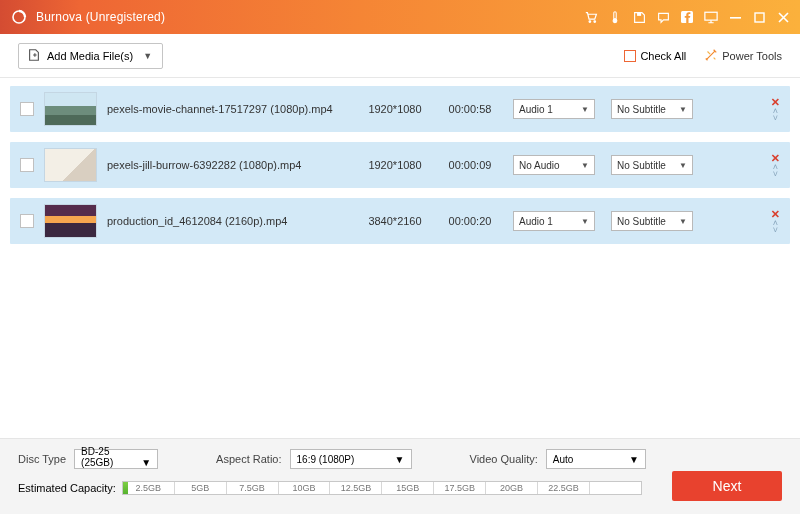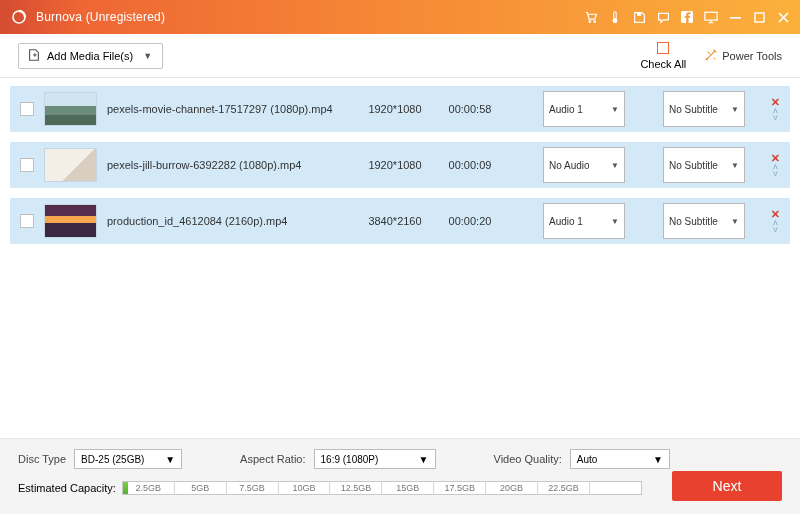--- a/index.html
+++ b/index.html
@@ -19,63 +19,63 @@
   .toolbar {
     height: 44px; display:flex; align-items:center; padding: 12px 18px;
     border-bottom: 1px solid #e7e7e7;
   }
   .add-btn {
     border:1px solid #c5c5c5; border-radius:2px; height:26px; padding:0 10px 0 8px;
     display:flex; align-items:center; gap:6px; font-size:11px; background:#fff; cursor:pointer;
   }
   .add-btn .chev { margin-left:4px; font-size:9px; color:#555; }
   .toolbar .right { margin-left:auto; display:flex; align-items:center; gap:18px; }
-  .chk-all { display:flex; align-items:center; gap:4px; font-size:11px; cursor:pointer;flex-direction:column; }
+  .chk-all { display:flex; align-items:center; gap:4px; font-size:11px; cursor:pointer; }
   .chk-all .box { width:12px; height:12px; border:1px solid #ee6634; }
   .ptools { display:flex; align-items:center; gap:4px; font-size:11px; color:#333; cursor:pointer; }
   .ptools svg { color:#f28a2e; }
   
   .list { padding: 8px 10px; }
   .row {
     background:#d3e9f7; margin-bottom:10px; height:46px;
     display:flex; align-items:center; padding:0 10px; font-size:11px; color:#333;
     border-radius:1px;
   }
   .row .chk { width:14px; height:14px; border:1px solid #c0c0c0; background:#fff; margin-right:10px; cursor:pointer; }
   .thumb { width:53px; height:34px; margin-right:10px; border:1px solid #c4d6e3; background:#888; }
   .thumb.t1 { background: linear-gradient(to bottom, #cfe6f2 40%, #6d8d7c 40% 70%, #4e6a59 70%); }
   .thumb.t2 { background: linear-gradient(135deg, #f3efe6 60%, #d9cfc1 60%); }
   .thumb.t3 { background: linear-gradient(to bottom, #552c4c 35%, #f6a64f 35% 55%, #3b2840 55%); }
   .fname { flex: 0 0 248px; }
   .res { flex: 0 0 80px; text-align:center; }
   .dur { flex: 0 0 70px; text-align:center; }
   .sel-wrap { flex: 0 0 90px; margin-left:8px; }
   .sel {
-    width:82px; height:36px; border:1px solid #b9b9b9; background:#fff;
+    width:82px; height:20px; border:1px solid #b9b9b9; background:#fff;
     display:flex; align-items:center; justify-content:space-between;
-    padding:0 5px; font-size:10px; cursor:pointer;margin-left:30px;
+    padding:0 5px; font-size:10px; cursor:pointer;
   }
   .sel .arr { font-size:8px; color:#555; }
   .row-end { margin-left:auto; display:flex; flex-direction:column; align-items:center; gap:0; padding-left:6px;}
   .row-end .del { color:#d9402f; font-size:11px; font-weight:bold; cursor:pointer; line-height:1; }
   .row-end .updn { display:flex; flex-direction:column; line-height:.7; font-size:9px; color:#88a6bd; }
   .row-end .updn span { cursor:pointer; }
   
   .bottom {
     position:absolute; left:0; right:0; bottom:0; height:76px;
     background:#f4f4f4; border-top:1px solid #e5e5e5;
     padding: 10px 18px 8px 18px;
   }
   .b-row1 { display:flex; align-items:center; gap:8px; font-size:11px; }
   .b-row1 .combo {
     border:1px solid #bcbcbc; height:20px; background:#fff;
     display:flex; align-items:center; justify-content:space-between;
     padding:0 6px; font-size:10px; cursor:pointer;
   }
-  .combo.disc { width:108px; }
+  .combo.disc { width:84px;align-items:flex-end; }
   .combo.ar   { width:122px; }
   .combo.vq   { width:100px; }
   .b-row1 .lbl { color:#444; }
   .b-row1 .gap { width:42px; }
   .nextbtn {
     position:absolute; right:18px; top:32px; width:110px; height:30px;
     background:#e8422e; color:#ffffff; font-size:14px; border:none; border-radius:2px;
     cursor:pointer;
   }
   .cap-row { display:flex; align-items:center; margin-top:12px; font-size:11px; gap:6px;}

